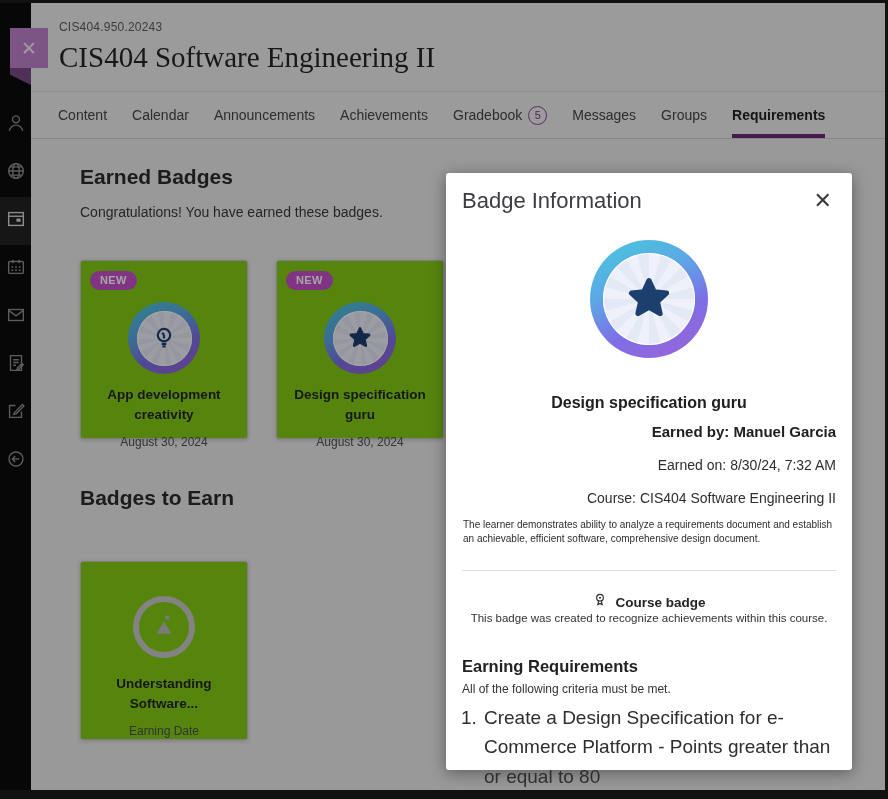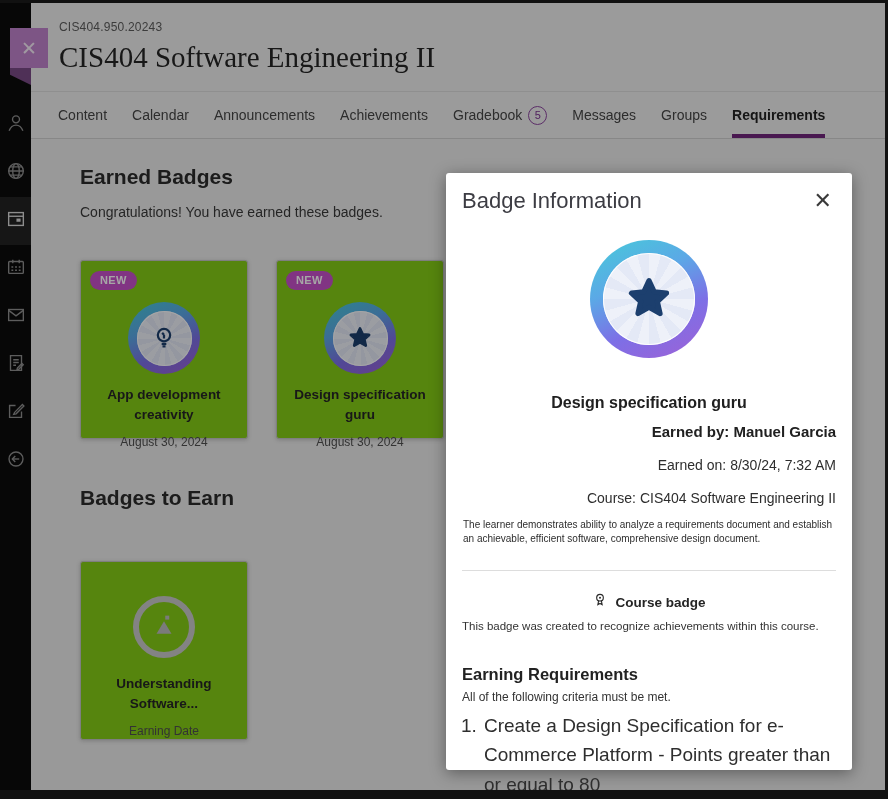--- a/index.html
+++ b/index.html
@@ -75,21 +75,21 @@
   .ring-lg { width:118px; height:118px; margin:26px auto 0; }
   .inner-lg { width:92px; height:92px; }
   .m-badge-name { font-size:16px; font-weight:bold; color:#202020; text-align:center; margin-top:36px; }
   .m-earned-by { font-size:15px; font-weight:bold; color:#202020; text-align:right; margin-top:11px; }
   .m-line { font-size:14px; color:#2e2e2e; text-align:right; margin-top:17px; }
   .m-desc { font-size:10px; color:#2e2e2e; text-align:left; line-height:1.4; margin:12px auto 7px; max-width:372px; }
   .m-divider { border:none; border-top:1px solid #ddd; margin:24px 0 0; }
   .m-type-row { display:flex; align-items:center; justify-content:center; gap:7px; margin-top:21px; }
   .m-type-row svg { width:16px; height:16px; stroke:#2b2b2b; fill:none; stroke-width:1.7; }
   .m-type-label { font-size:13.5px; font-weight:bold; color:#242424; }
-  .m-type-note { font-size:11.5px; color:#333; text-align:left; margin-top:8px; }
+  .m-type-note { font-size:11.5px; color:#333; text-align:center; }
   .m-req-title { font-size:16.5px; font-weight:bold; color:#222; margin-top:33px; }
   .m-req-note { font-size:12px; color:#333; margin-top:6px; }
   .m-req-list { margin:7px 0 0 20px; font-size:19px; color:#2e2e2e; line-height:1.55; }
   .m-req-list li { padding-left:2px; max-width:360px; }
 
   .icon-navy { stroke:#1c3f6e; fill:none; stroke-width:1.9; }
   .star-fill { fill:#1c3f6e; stroke:#1c3f6e; stroke-width:2.5; stroke-linejoin:round; }
   .gray-icon { stroke:#bdbdbd; fill:none; stroke-width:1.6; }
 </style>
 </head>

